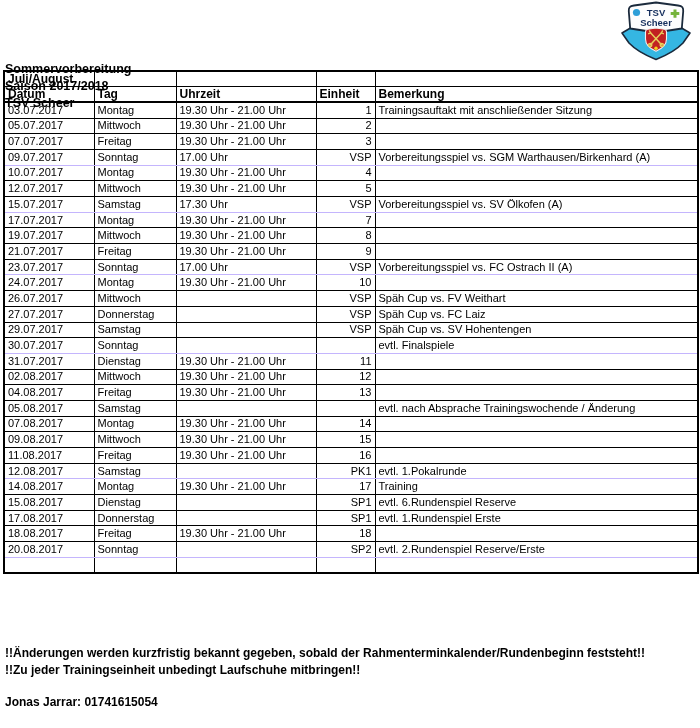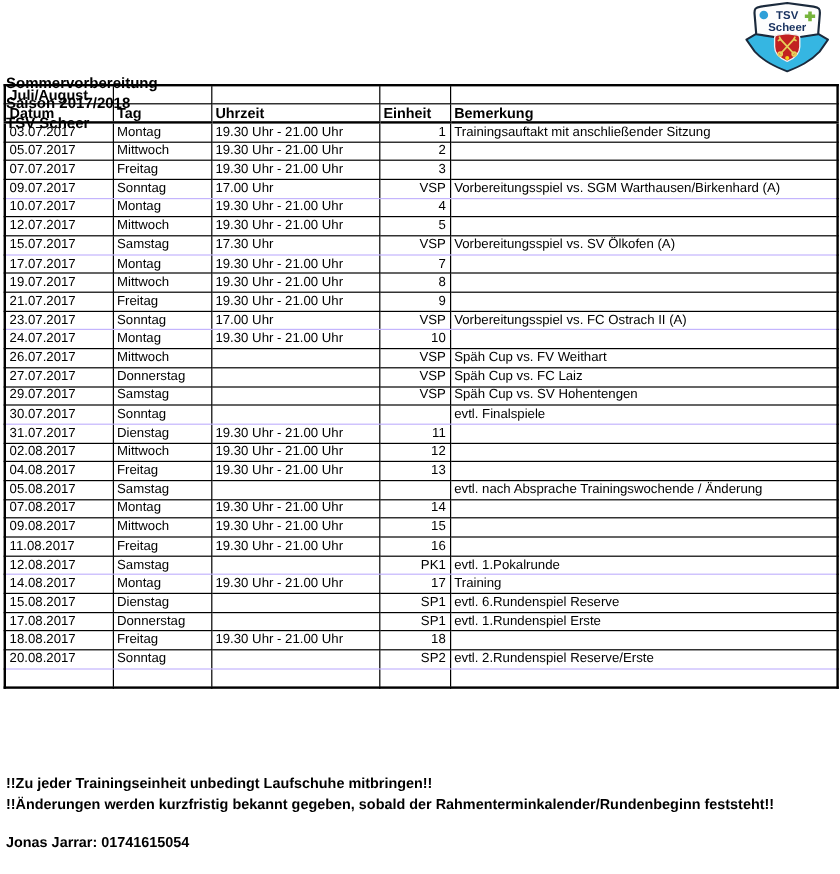--- a/index.html
+++ b/index.html
@@ -346,19 +346,19 @@
         <td></td>
         <td></td>
         <td></td>
         <td class="num"></td>
         <td></td>
       </tr>
     </tbody>
 </table>
 
 <div class="footer-notes">
+  <div class="note">!!Änderungen werden kurzfristig bekannt gegeben, sobald der Rahmenterminkalender/Rundenbeginn feststeht!!</div>
   <div class="note">!!Zu jeder Trainingseinheit unbedingt Laufschuhe mitbringen!!</div>
-  <div class="note">!!Änderungen werden kurzfristig bekannt gegeben, sobald der Rahmenterminkalender/Rundenbeginn feststeht!!</div>
 </div>
 
 <div class="footer-contacts">
   <div class="contact">Jonas Jarrar: 01741615054</div>
 </div>
 
 </body></html>

